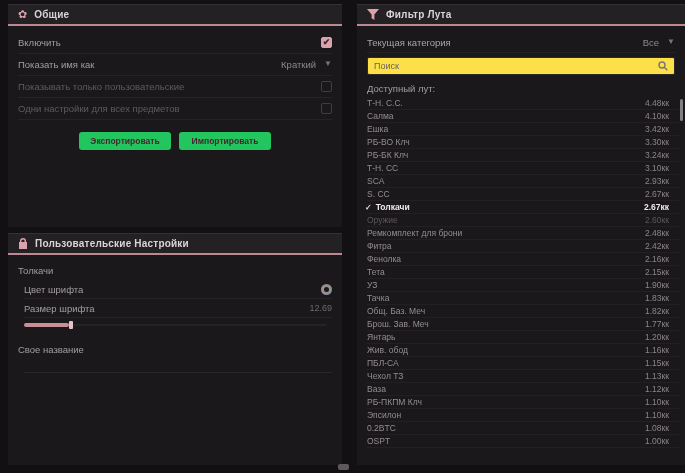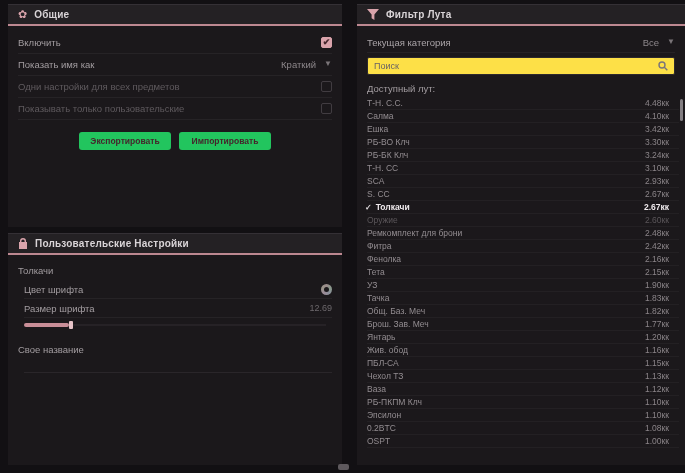--- a/index.html
+++ b/index.html
@@ -136,25 +136,25 @@
       <span class="cb checked">✔</span>
     </div>
     <div class="set-row">
       <span class="lbl">Показать имя как</span>
       <span class="dropdown">
         <span>Краткий</span>
         <span class="chev">▼</span>
       </span>
     </div>
     <div class="set-row dim">
+      <span class="lbl">Показывать только пользовательские</span>
+      <span class="cb"></span>
+    </div>
+    <div class="set-row dim">
       <span class="lbl">Одни настройки для всех предметов</span>
-      <span class="cb"></span>
-    </div>
-    <div class="set-row dim">
-      <span class="lbl">Показывать только пользовательские</span>
       <span class="cb"></span>
     </div>
   </div>
 
   <div class="btn-row">
     <button class="pink-btn">Экспортировать</button>
     <button class="pink-btn">Импортировать</button>
   </div>
 </div>
 

